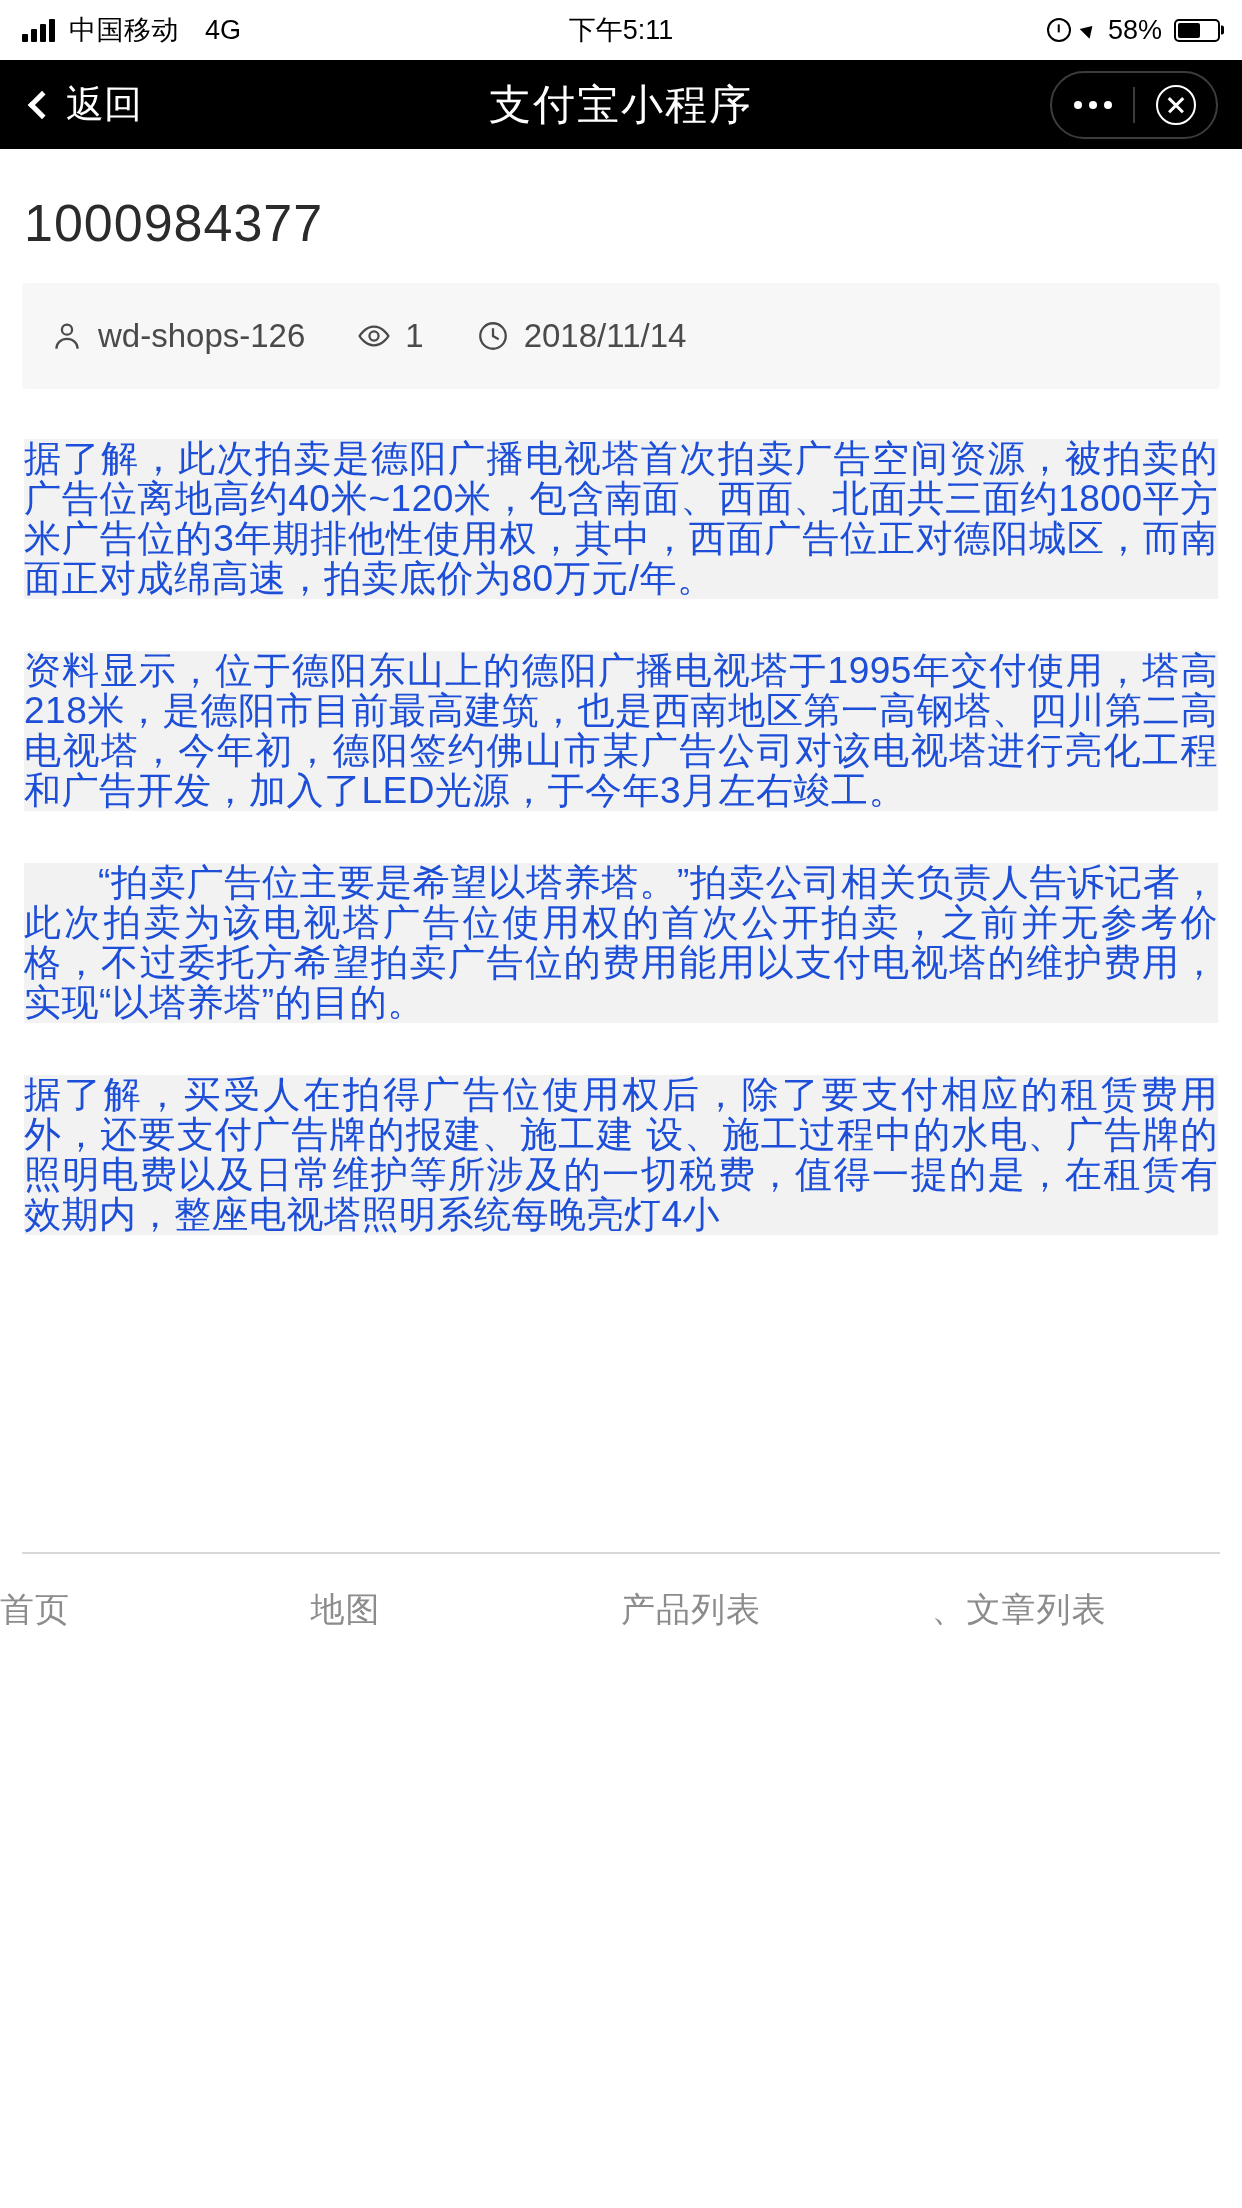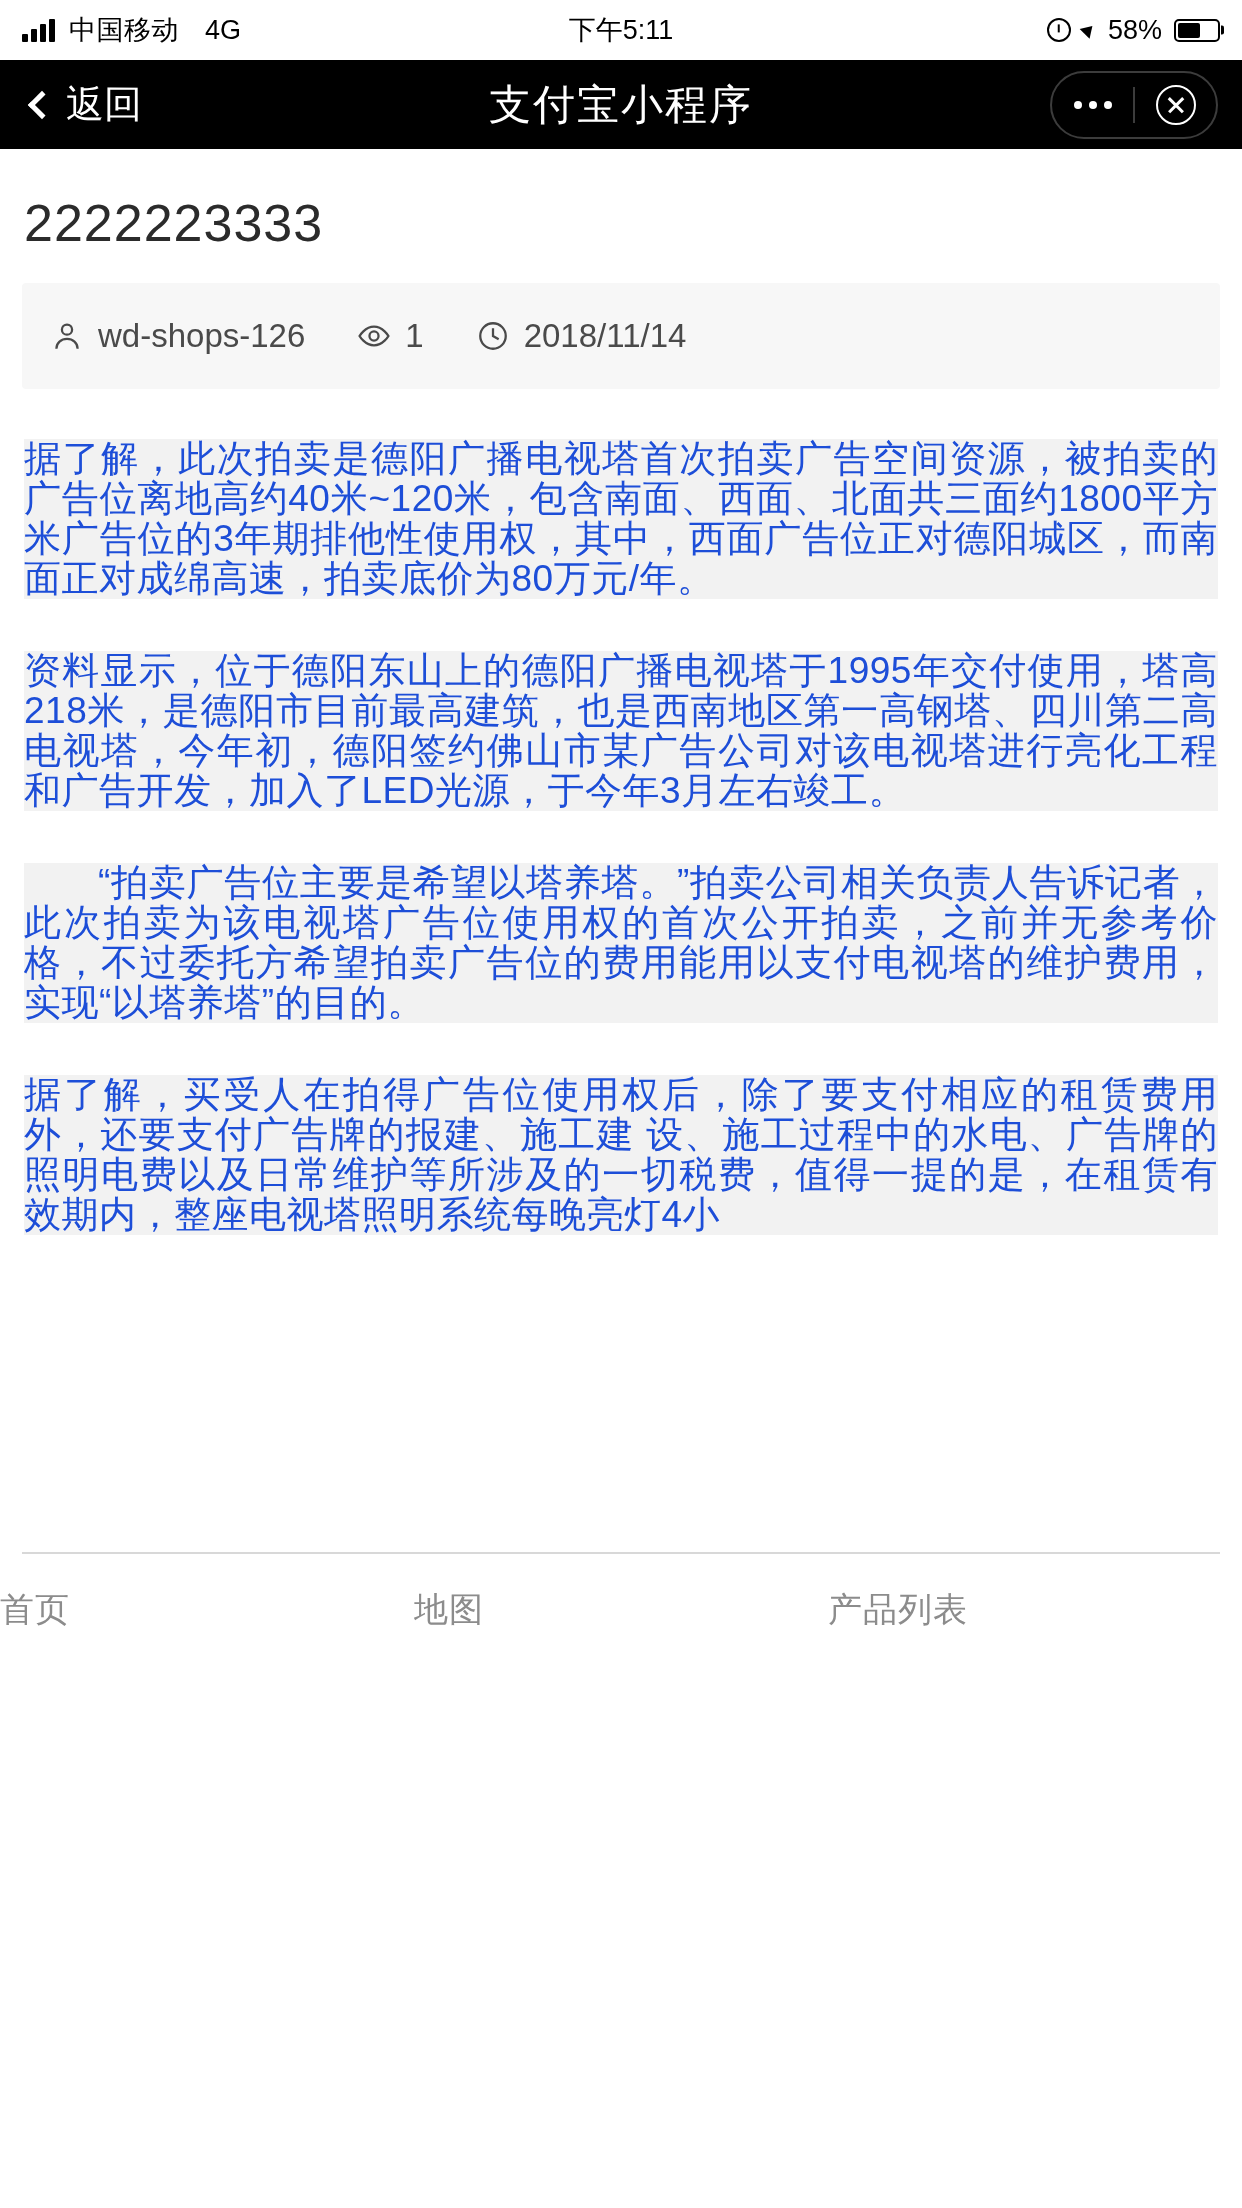--- a/index.html
+++ b/index.html
@@ -297,21 +297,21 @@
     <span class="cap-sep"></span>
     <span class="cap-close">
         <span class="circle"></span>
       </span>
   </div>
 </div>
 
 <div class="scroll-area">
   <div class="content">
 
-    <div class="article-title">2222223333</div>
+    <div class="article-title">1000984377</div>
 
     <div class="meta-card">
       <div class="meta-item">
         <span class="ic">
           <svg viewBox="0 0 24 24" fill="none" stroke="#4a4a4a" stroke-width="1.6">
             <circle cx="12" cy="7.5" r="3.6"></circle>
             <path d="M4.5 21c0-4.2 3.4-7 7.5-7s7.5 2.8 7.5 7"></path>
           </svg>
         </span>
         <span>wd-shops-126</span>
@@ -345,13 +345,14 @@
 
   </div>
 </div>
 
 <div class="divider"></div>
 
 <div class="tabbar">
   <div class="tab">首页</div>
   <div class="tab">地图</div>
   <div class="tab">产品列表</div>
+  <div class="tab">、文章列表</div>
 </div>
 
 </body></html>

